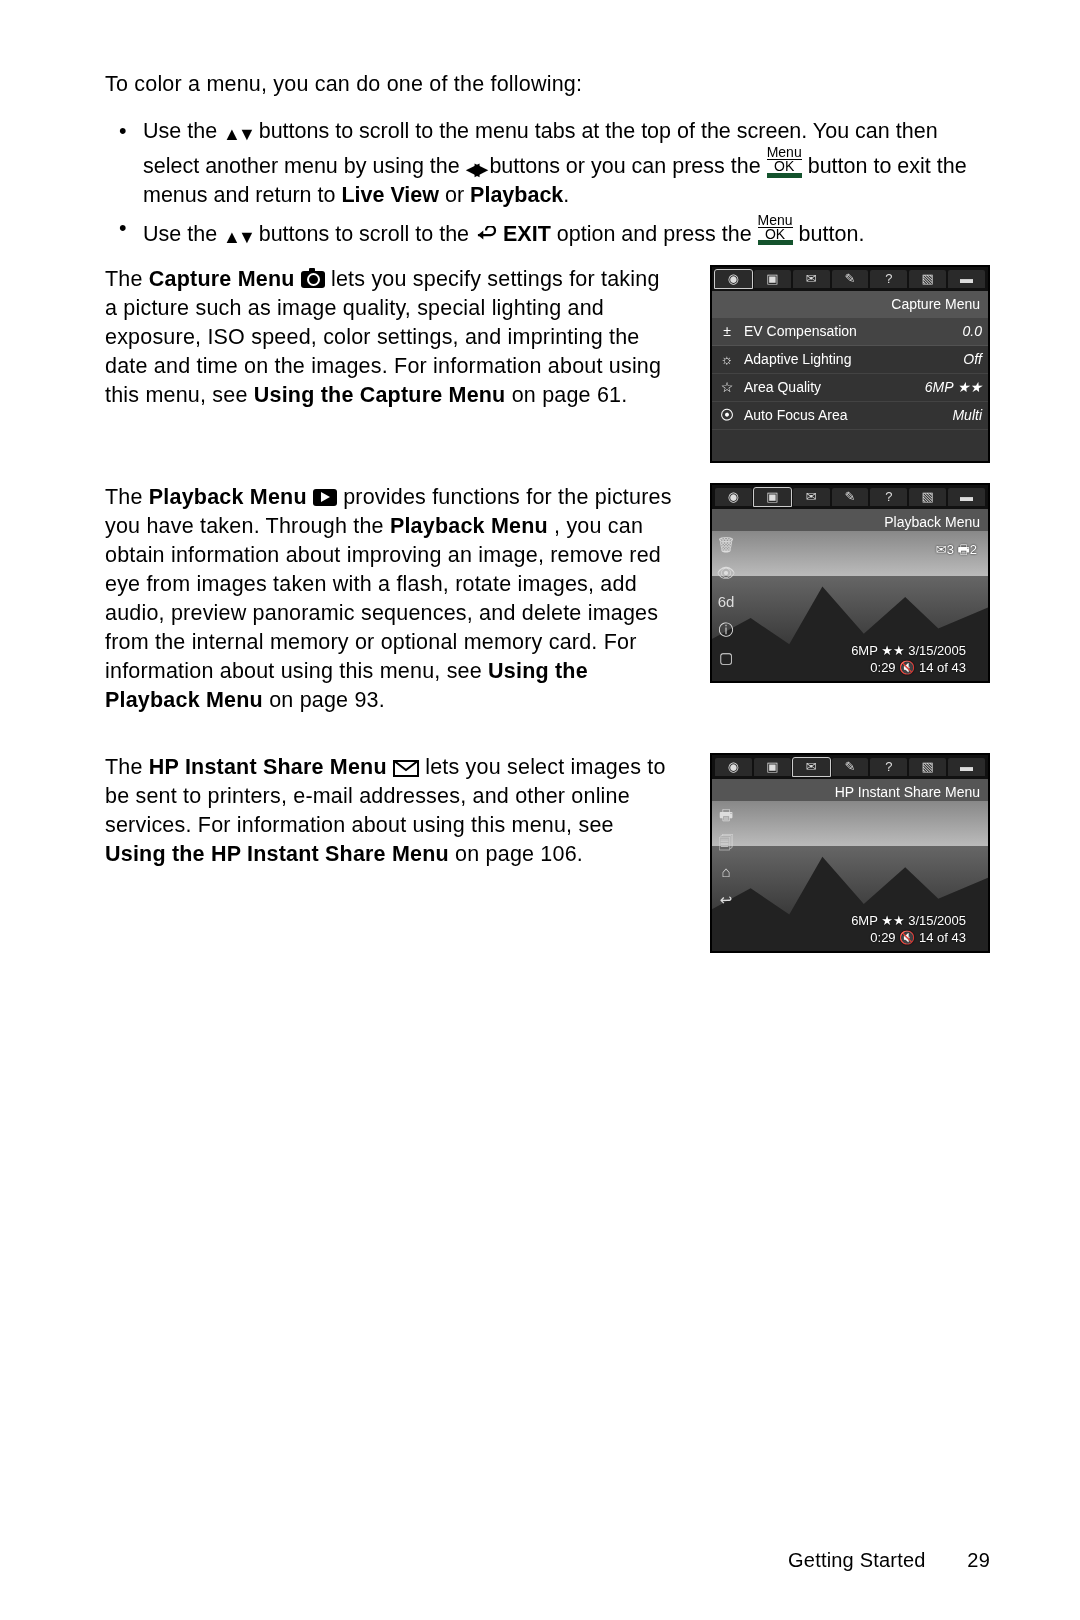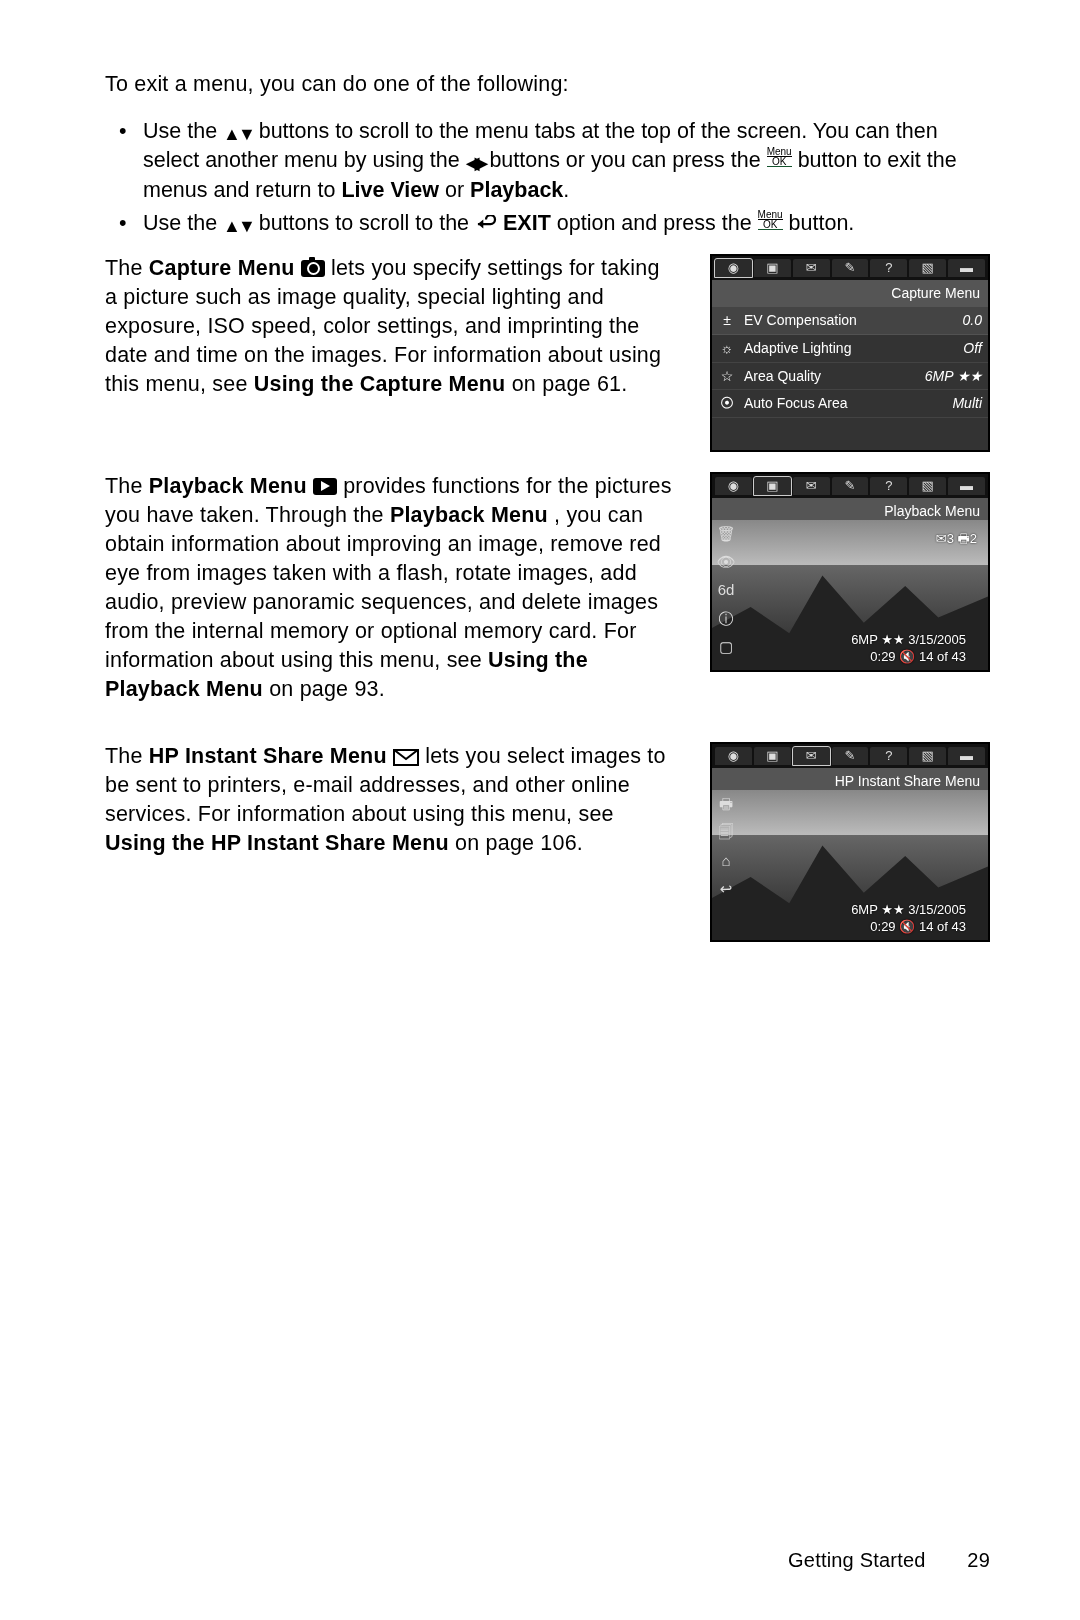--- a/index.html
+++ b/index.html
@@ -77,22 +77,22 @@
   }
   .sideicons span { color:#ddd; font-size:15px; text-align:center; }
   .info {
     position:absolute; right:22px; bottom:4px; text-align:right;
     font-size:13px; line-height:1.3; text-shadow:0 0 2px #000;
   }
   .miniinfo { position:absolute; right:11px; top:56px; font-size:13px; text-shadow:0 0 2px #000; }
   .arrows-ud { display:inline-block; font-size:18px; vertical-align:-2px; letter-spacing:-3px; }
   .arrows-lr { display:inline-block; font-size:18px; vertical-align:-2px; letter-spacing:-5px; }
   .menuok {
-    display:inline-block; font-size:10px; line-height:0.9; vertical-align:2px;
-    text-align:center; border-bottom:1px solid #14532d;
+    display:inline-block; font-size:14px; line-height:0.9; vertical-align:2px;
+    text-align:center; border-bottom:5px solid #14532d;
   }
   .menuok .ok { border-top:1px solid #000; display:block; }
   .camic {
     display:inline-block; width:24px; height:17px; background:#000;
     border-radius:3px; vertical-align:-2px; position:relative;
   }
   .camic::before { content:""; position:absolute; width:9px; height:9px; border:2px solid #fff; border-radius:50%; left:6px; top:2px; }
   .camic::after { content:""; position:absolute; width:6px; height:4px; background:#000; top:-3px; left:8px; border-radius:1px; }
   .playic {
     display:inline-block; width:24px; height:17px; background:#000;
@@ -114,21 +114,21 @@
   .backarrow svg { width:22px; height:18px; vertical-align:-3px; }
   .footer {
     position:absolute; bottom:46px; right:90px;
     font-size:20px; letter-spacing:0.2px;
   }
   .footer .pn { display:inline-block; margin-left:36px;margin-top:20px; }
 </style>
 </head>
 <body>
 
-<p>To exit a menu, you can do one of the following:</p>
+<p>To color a menu, you can do one of the following:</p>
 
 <ul class="bullets">
   <li>
     <span>Use the </span>
     <span class="arrows-ud">▲▼</span>
     <span> buttons to scroll to the menu tabs at the top of the screen. You can then select another menu by using the </span>
     <span class="arrows-lr">◀▶</span>
     <span> buttons or you can press the </span>
     <span class="menuok">Menu<span class="ok">OK</span></span>
     <span> button to exit the menus and return to </span>

